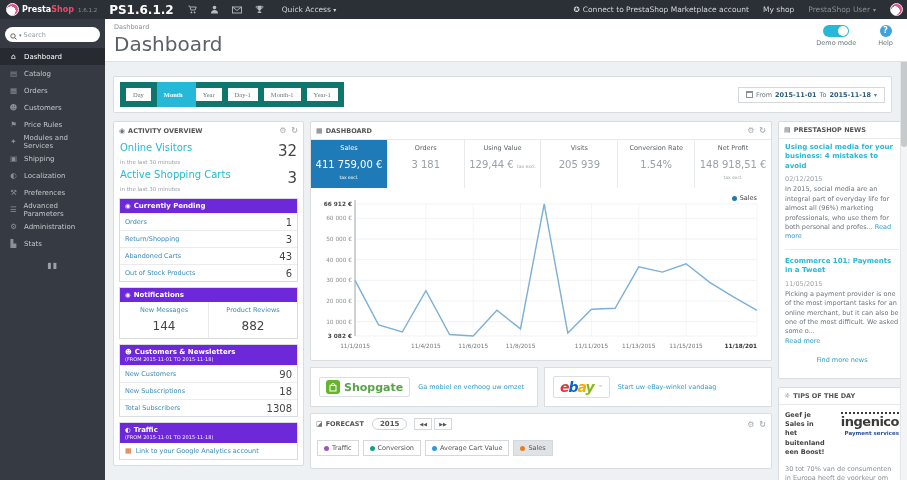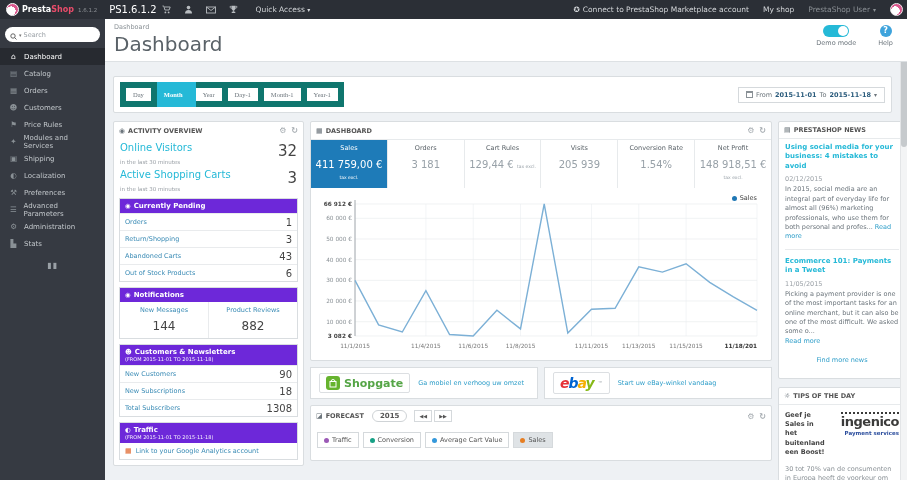--- a/index.html
+++ b/index.html
@@ -6,21 +6,21 @@
   html,body { width:907px; height:480px; overflow:hidden; }
   body { font-family:"DejaVu Sans","Liberation Sans",sans-serif; background:#edf0f3; position:relative; color:#555; }
 
   
   .topbar { position:absolute; top:0; left:0; width:907px; height:19px; background:#2b2f36; display:flex; align-items:center; z-index:30; font-size:7.5px; color:#c9cdd2; }
   .brand { display:flex; align-items:center; gap:3px; padding:0 6px; }
   .logo-circle { width:13px; height:13px; border-radius:50%; background:radial-gradient(circle at 38% 62%, #ffffff 45%, #d9568c 46%); border:1px solid #fff; }
   .brand-name { font-weight:bold; color:#fff; font-size:8px; }
   .brand-name .pink { color:#e84c6a; }
   .brand-ver { font-size:5.5px; color:#8d9196; margin-left:1px; }
-  .shop-ver { font-weight:normal; color:#fff; font-size:10px; margin:0 1px 0 6px; }
+  .shop-ver { font-weight:bold; color:#fff; font-size:12px; margin:0 10px 0 6px; }
   .tb-icons { display:flex; gap:13px; align-items:center; margin-left:4px; }
   .tb-icons svg { display:block; }
   .quick-access { margin-left:18px; color:#d4d7da; cursor:pointer; }
   .tb-right { margin-left:auto; display:flex; align-items:center; gap:14px; padding-right:4px; }
   .tb-link { color:#d4d7da; cursor:pointer; display:flex; gap:3px; align-items:center;}
   .tb-user { color:#8a8f94; }
   .caret { font-size:6px; }
   .avatar { width:13px; height:13px; border-radius:50%; background:radial-gradient(circle at 40% 60%, #fff 45%, #d9568c 46%); border:1px solid #eee; }
 
   
@@ -97,21 +97,21 @@
   .kpi .k-val { font-size:10px; color:#98a1a8; margin-top:7px; }
   .kpi .k-suffix { font-size:4.5px; }
   .kpi.active { background:#1e7bb8; }
   .kpi.active .k-lbl, .kpi.active .k-val { color:#fff; }
   .chart-wrap { position:relative; padding:4px 4px 2px 4px; }
   .chart-legend { position:absolute; top:6px; right:14px; display:flex; align-items:center; gap:3px; font-size:6.5px; color:#444; }
   .dot { width:5px; height:5px; border-radius:50%; display:inline-block; }
 
   
   .ads-row { display:flex; gap:6px; margin-top:6px; }
-  .ad { flex:1; background:#fff; border:1px solid #d9dde0; height:32px; display:flex; align-items:center; padding:4px 8px; gap:8px; }
+  .ad { flex:1; background:#fff; border:1px solid #d9dde0; height:40px; display:flex; align-items:center; padding:4px 8px; gap:8px; }
   .ad-logo { border:1px solid #dcdfe2; border-radius:2px; padding:2px 6px; display:flex; align-items:center; gap:4px; background:#fff; }
   .shopgate-text { color:#55a546; font-weight:bold; font-size:11px; }
   .ad-link { color:#2f9ec9; font-size:6.5px; cursor:pointer; }
   .ebay-word { font-weight:bold; font-size:14px; letter-spacing:-1px; font-style:italic;}
   .ebay-tm { font-size:5px; color:#9aa0a6; vertical-align:top; }
 
   
   .forecast { margin-top:6px; }
   .year-pill { border:1px solid #cfd3d6; border-radius:8px; padding:1px 7px; font-size:7px; font-weight:bold; color:#555; margin-left:5px; }
   .nav-arrows { display:flex; gap:2px; margin-left:4px; }
@@ -401,21 +401,21 @@
         <div class="kpi-row">
           <div class="kpi active">
               <div class="k-lbl">Sales</div>
               <div class="k-val"><span>411 759,00 €</span> <span class="k-suffix">tax excl.</span></div>
             </div>
           <div class="kpi">
               <div class="k-lbl">Orders</div>
               <div class="k-val"><span>3 181</span></div>
             </div>
           <div class="kpi">
-              <div class="k-lbl">Cart Rules</div>
+              <div class="k-lbl">Using Value</div>
               <div class="k-val"><span>129,44 €</span> <span class="k-suffix">tax excl.</span></div>
             </div>
           <div class="kpi">
               <div class="k-lbl">Visits</div>
               <div class="k-val"><span>205 939</span></div>
             </div>
           <div class="kpi">
               <div class="k-lbl">Conversion Rate</div>
               <div class="k-val"><span>1.54%</span></div>
             </div>

